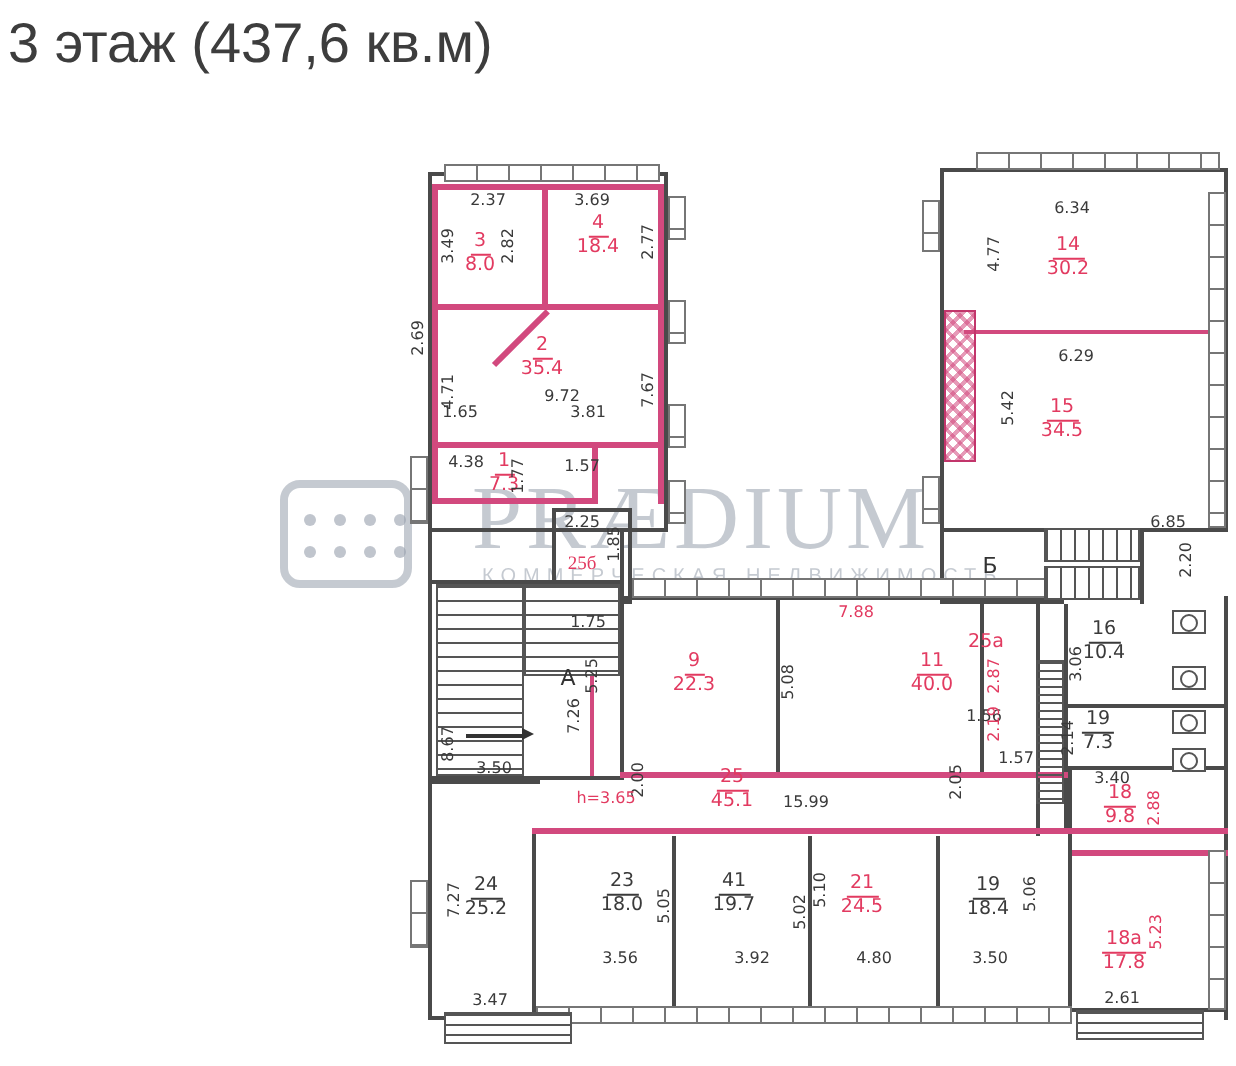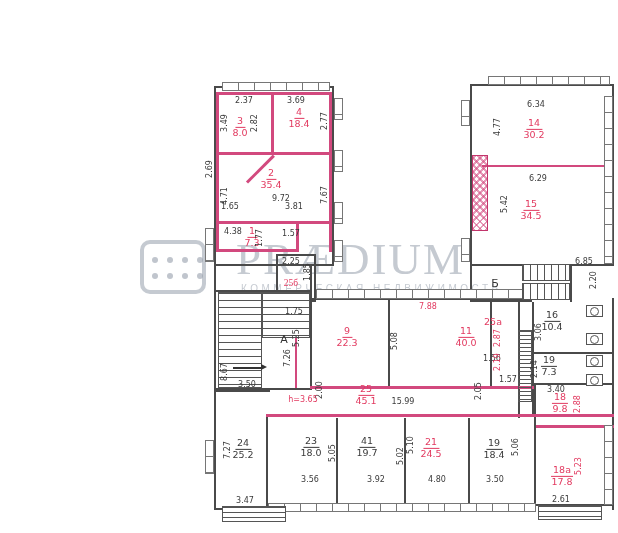--- a/index.html
+++ b/index.html
@@ -47,20 +47,21 @@
   .wm-dot{position:absolute;width:6px;height:6px;border-radius:50%;background:rgba(150,158,172,.6);}
   .wm-brand{left:236px;top:233px;position:absolute;font-family:"Liberation Serif",serif;
             font-size:45px;letter-spacing:2px;color:rgba(150,158,172,.55);white-space:nowrap;}
   .wm-tag{left:241px;top:283px;position:absolute;font-size:10px;letter-spacing:3.5px;
           color:rgba(150,158,172,.55);white-space:nowrap;font-family:"Liberation Sans",sans-serif;}
 </style>
 </head>
 <body>
 
 <div class="page">
+  <div class="title">3 этаж (437,6 кв.м)</div>
 
   <div class="wm">
     <div class="wm-box" id="wmbox">
         <div class="wm-dot" style="left: 8px; top: 13px;"></div>
         <div class="wm-dot" style="left: 23px; top: 13px;"></div>
         <div class="wm-dot" style="left: 38px; top: 13px;"></div>
         <div class="wm-dot" style="left: 53px; top: 13px;"></div>
         <div class="wm-dot" style="left: 8px; top: 29px;"></div>
         <div class="wm-dot" style="left: 23px; top: 29px;"></div>
         <div class="wm-dot" style="left: 38px; top: 29px;"></div>

